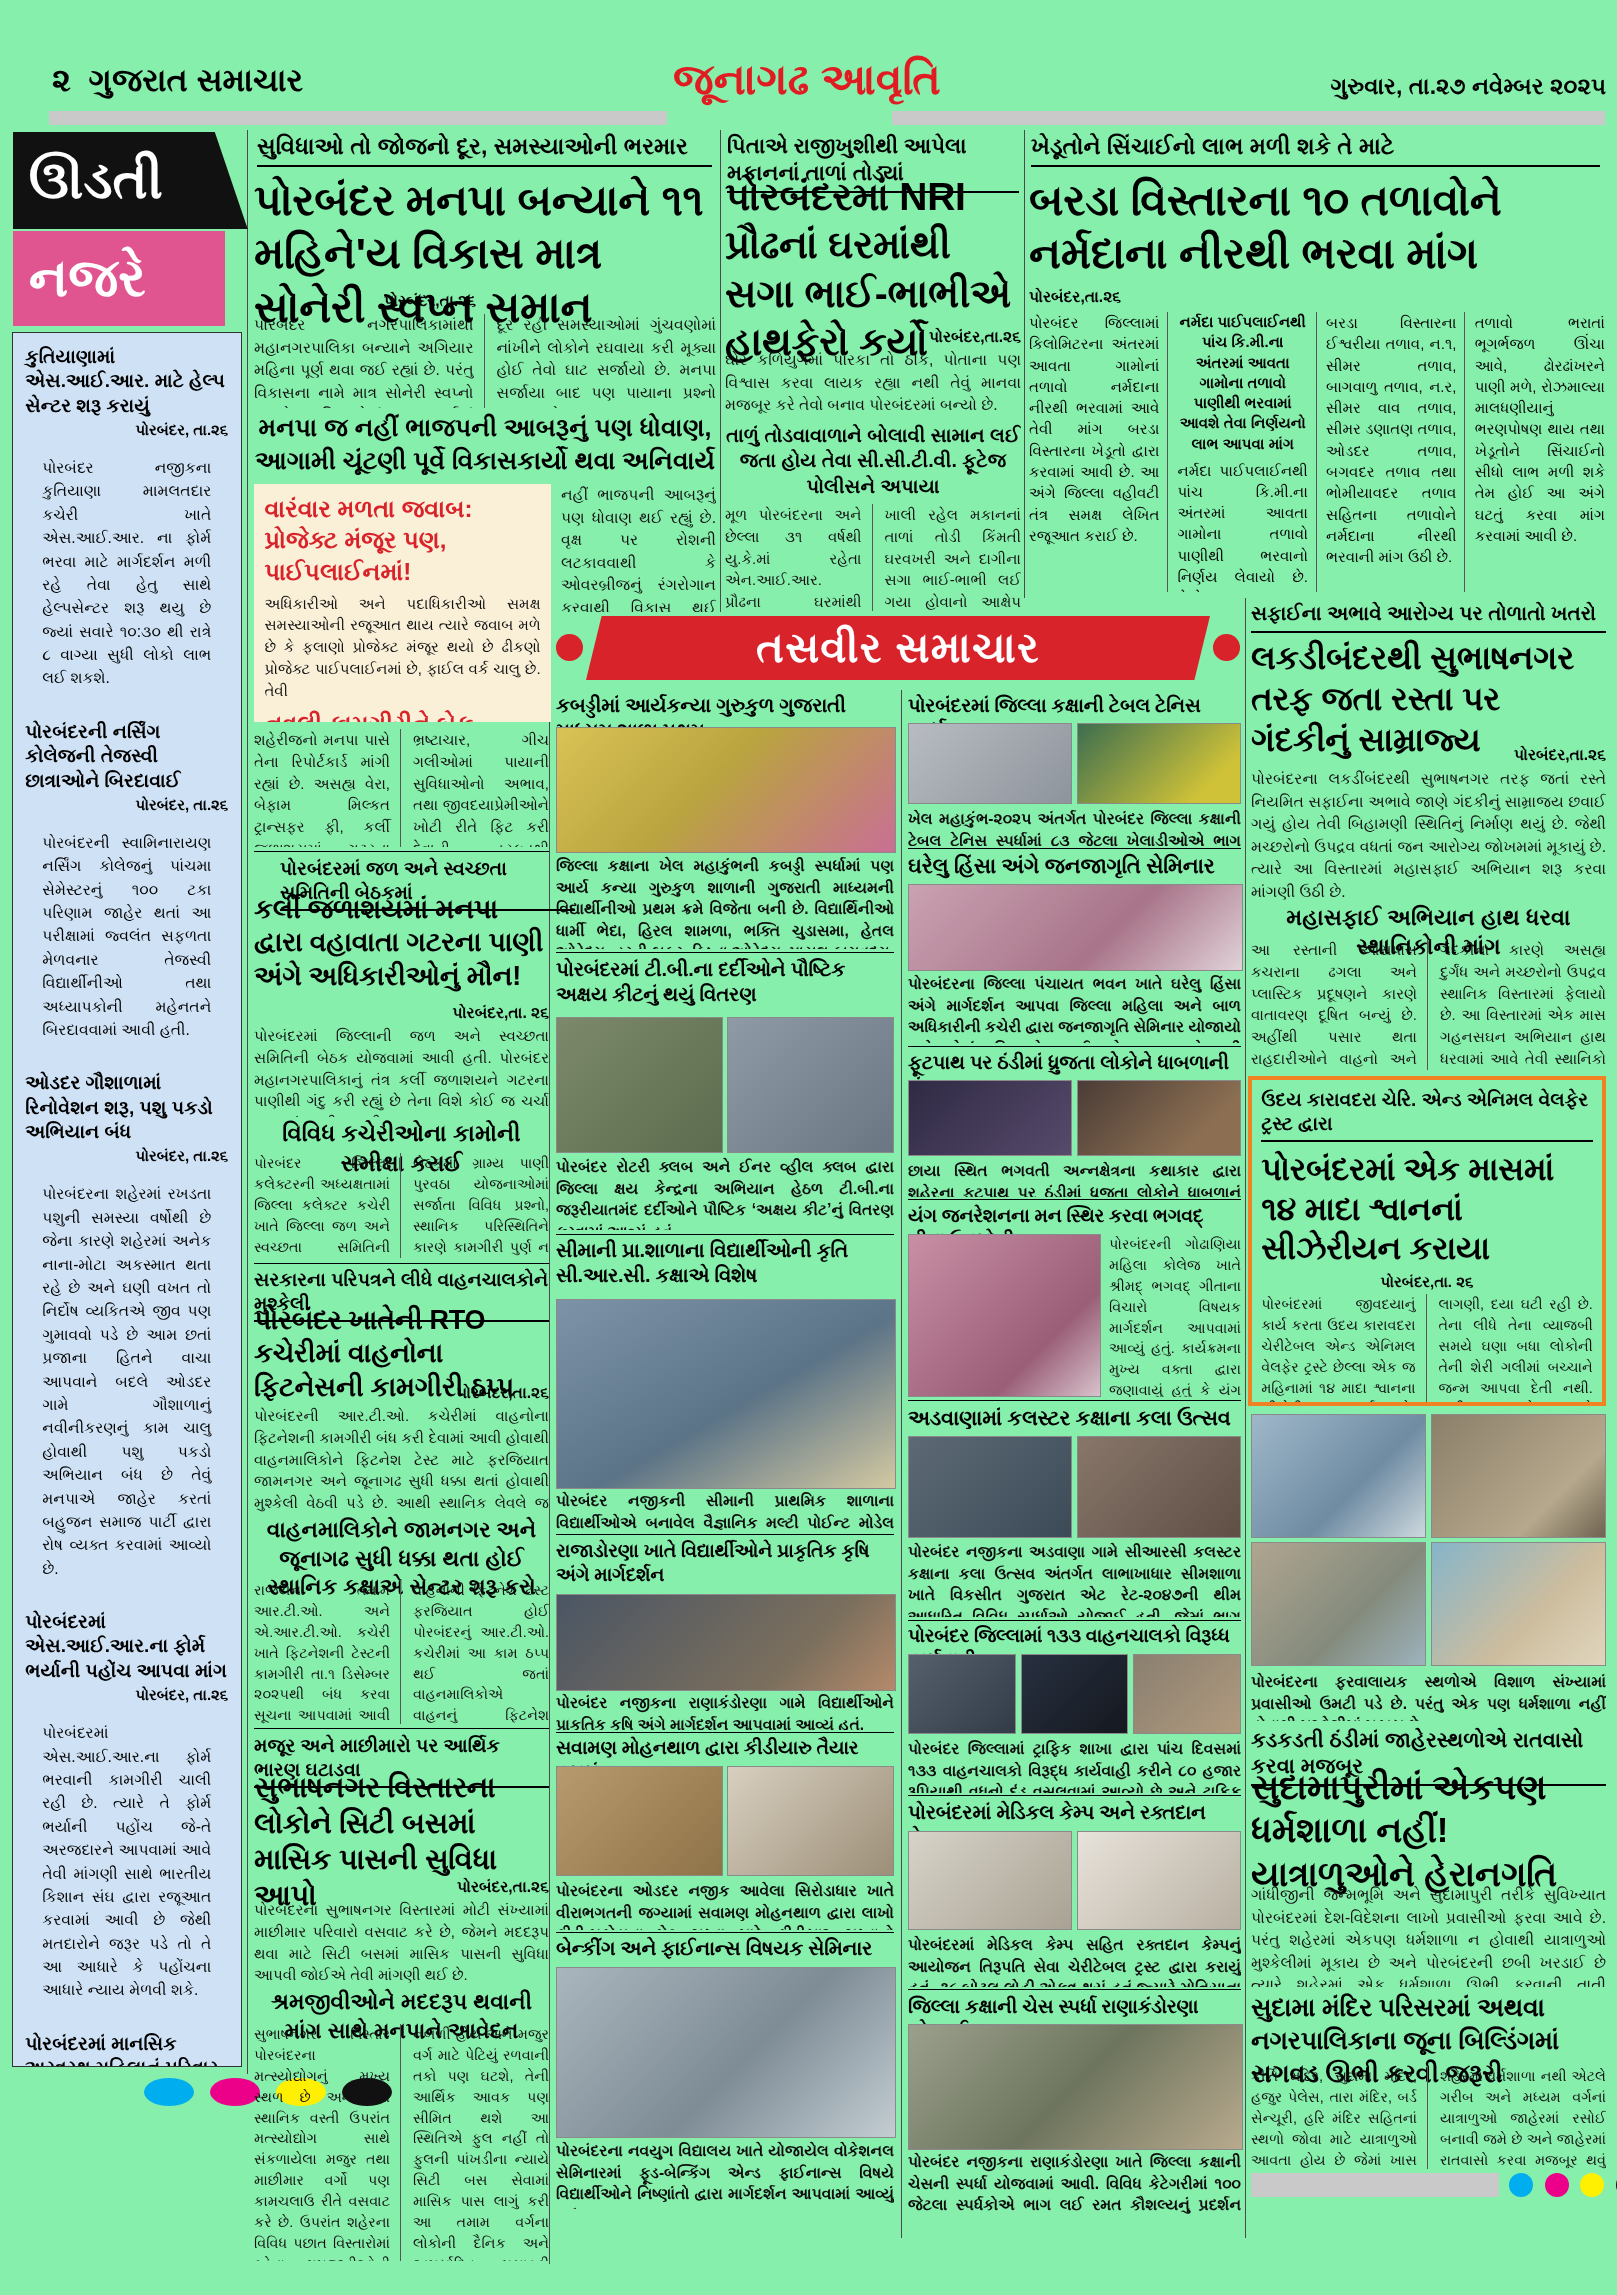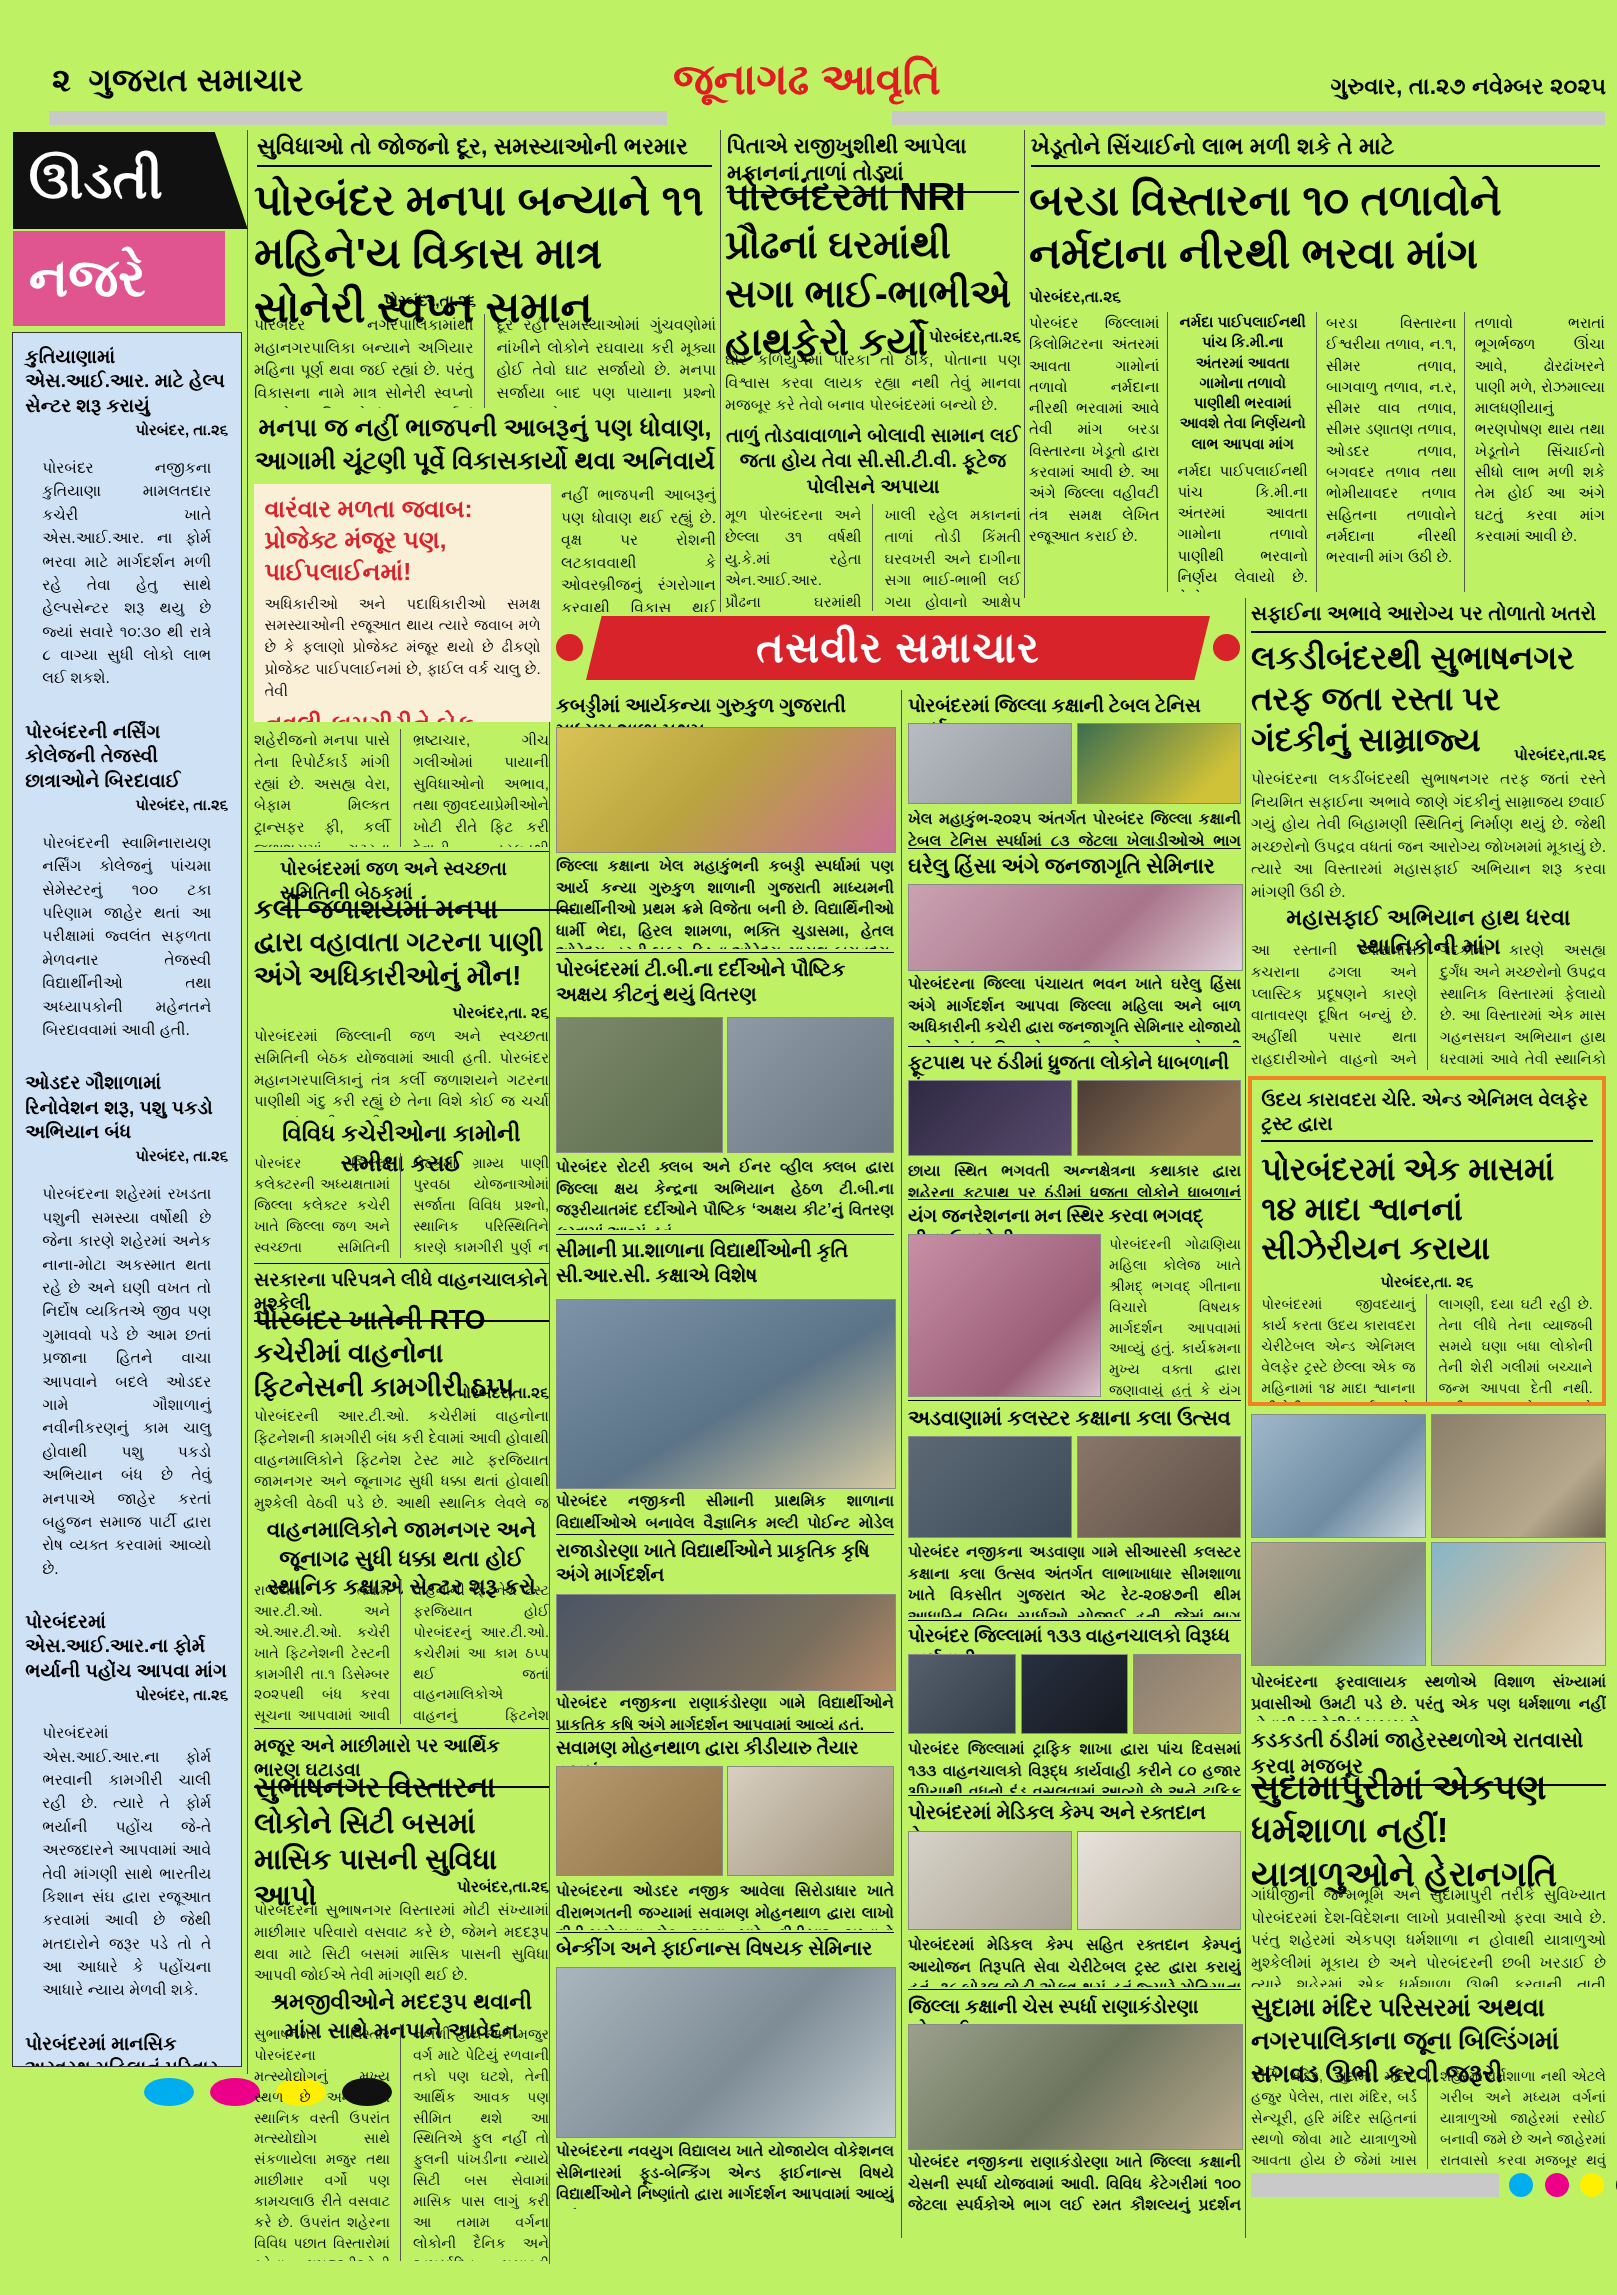--- a/index.html
+++ b/index.html
@@ -1,16 +1,16 @@
 <!DOCTYPE html>
 <html style="font-size:9.2px"><head>
 <meta charset="utf-8">
 <style>
   html,body{margin:0;padding:0;background:#e8e8e8;}
-  .page{position:relative;width:1617px;height:2295px;background:#bef264;
+  .page{position:relative;width:1617px;height:2295px;background:#86efac;
         font-family:"Liberation Sans","DejaVu Sans",sans-serif;color:#000;overflow:hidden;}
   .abs{position:absolute;}
   .k{font-weight:800;border-bottom:2.9px solid #000;padding-bottom:4.6px;line-height:1.25;}
   .hl{font-weight:800;line-height:1.24;letter-spacing:-0.3px;}
   .dl{font-weight:700;text-align:right;font-size:15.6px;}
   .bd{text-align:justify;line-height:1.45;font-size:15.6px;color:#101010;}
   .c2{display:flex;gap:11.6px;}
   .c2>div{flex:1;min-width:0;}
   .c2>div.sep{border-right:1.2px solid #555;padding-right:10.4px;}
   .c4g{display:flex;gap:9.2px;}

